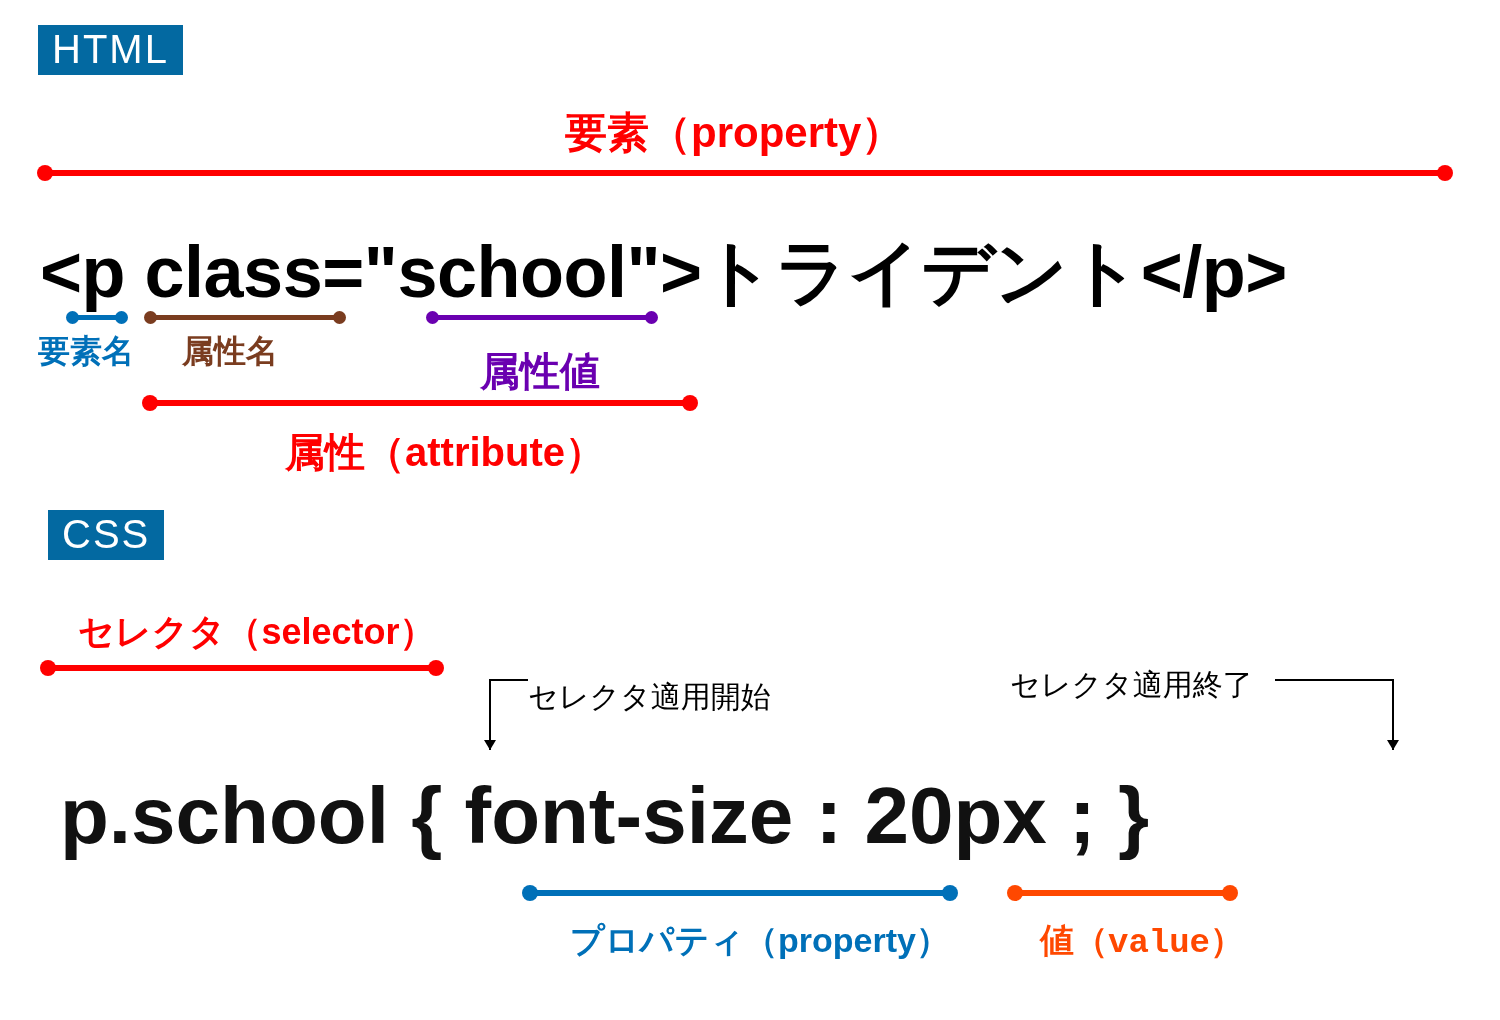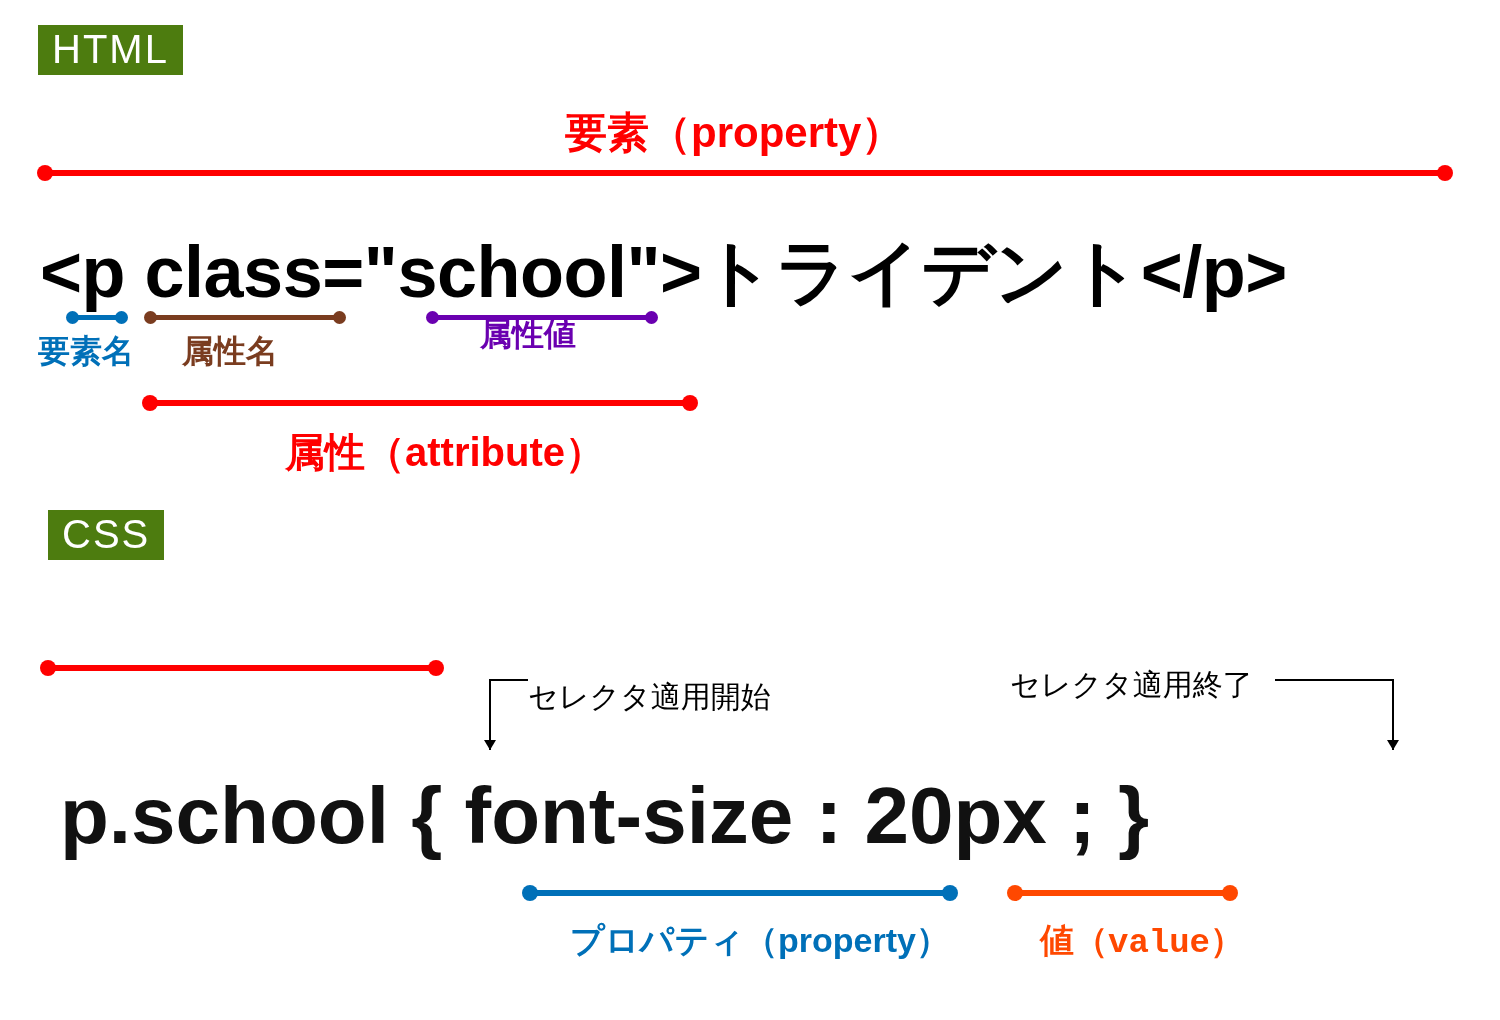--- a/index.html
+++ b/index.html
@@ -8,21 +8,21 @@
     background: #fff;
     font-family: "Helvetica Neue", Arial, "Hiragino Kaku Gothic ProN", "Yu Gothic", Meiryo, sans-serif;
   }
   .stage {
     position: relative;
     width: 1500px;
     height: 1020px;
   }
   .badge {
     position: absolute;
-    background: #4d7c0f;
+    background: #0369a1;
     color: #fff;
     font-family: Impact, "Arial Black", sans-serif;
     letter-spacing: 2px;
     font-size: 40px;
     padding: 4px 14px 6px 14px;
     line-height: 1;
   }
   .code-html {
     position: absolute;
     left: 40px;
@@ -97,27 +97,28 @@
   <div class="bar red" style="left:45px; top:170px; width:1400px;"></div>
 
   <div class="code-html">&lt;p class="school"&gt;トライデント&lt;/p&gt;</div>
 
   <div class="bar blue thin" style="left:72px;  top:315px; width:50px;"></div>
   <div class="bar brown thin" style="left:150px; top:315px; width:190px;"></div>
   <div class="bar purple thin" style="left:432px; top:315px; width:220px;"></div>
 
   <div class="label blue" style="left:38px;  top:330px; font-size:32px;text-align:right;">要素名</div>
   <div class="label brown" style="left:182px; top:330px; font-size:32px;">属性名</div>
-  <div class="label purple" style="left:480px; top:313px; font-size:32px;">属性値</div>
+  <div class="label purple" style="left:480px; top:344px; font-size:40px;">属性値</div>
 
   <div class="bar red" style="left:150px; top:400px; width:540px;"></div>
   <div class="label red" style="left:285px; top:425px; font-size:40px;">属性（attribute）</div>
 
   <div class="badge" style="left:48px; top:510px;">CSS</div>
 
+  <div class="label red" style="left:78px; top:608px; font-size:36px;">セレクタ（selector）</div>
   <div class="bar red" style="left:48px; top:665px; width:388px;"></div>
 
   <div class="label black" style="left:528px; top:665px; font-size:30px; font-weight:400;margin-top:12px;">セレクタ適用開始</div>
   <svg class="arrow" style="left:480px; top:660px;" width="60" height="100">
     <path d="M48 20 L10 20 L10 90" fill="none" stroke="#000" stroke-width="2"></path>
     <path d="M10 90 L4 80 L16 80 Z" fill="#000"></path>
   </svg>
 
   <div class="label black" style="left:1010px; top:665px; font-size:30px; font-weight:400;">セレクタ適用終了</div>
   <svg class="arrow" style="left:1275px; top:660px;" width="130" height="100">

